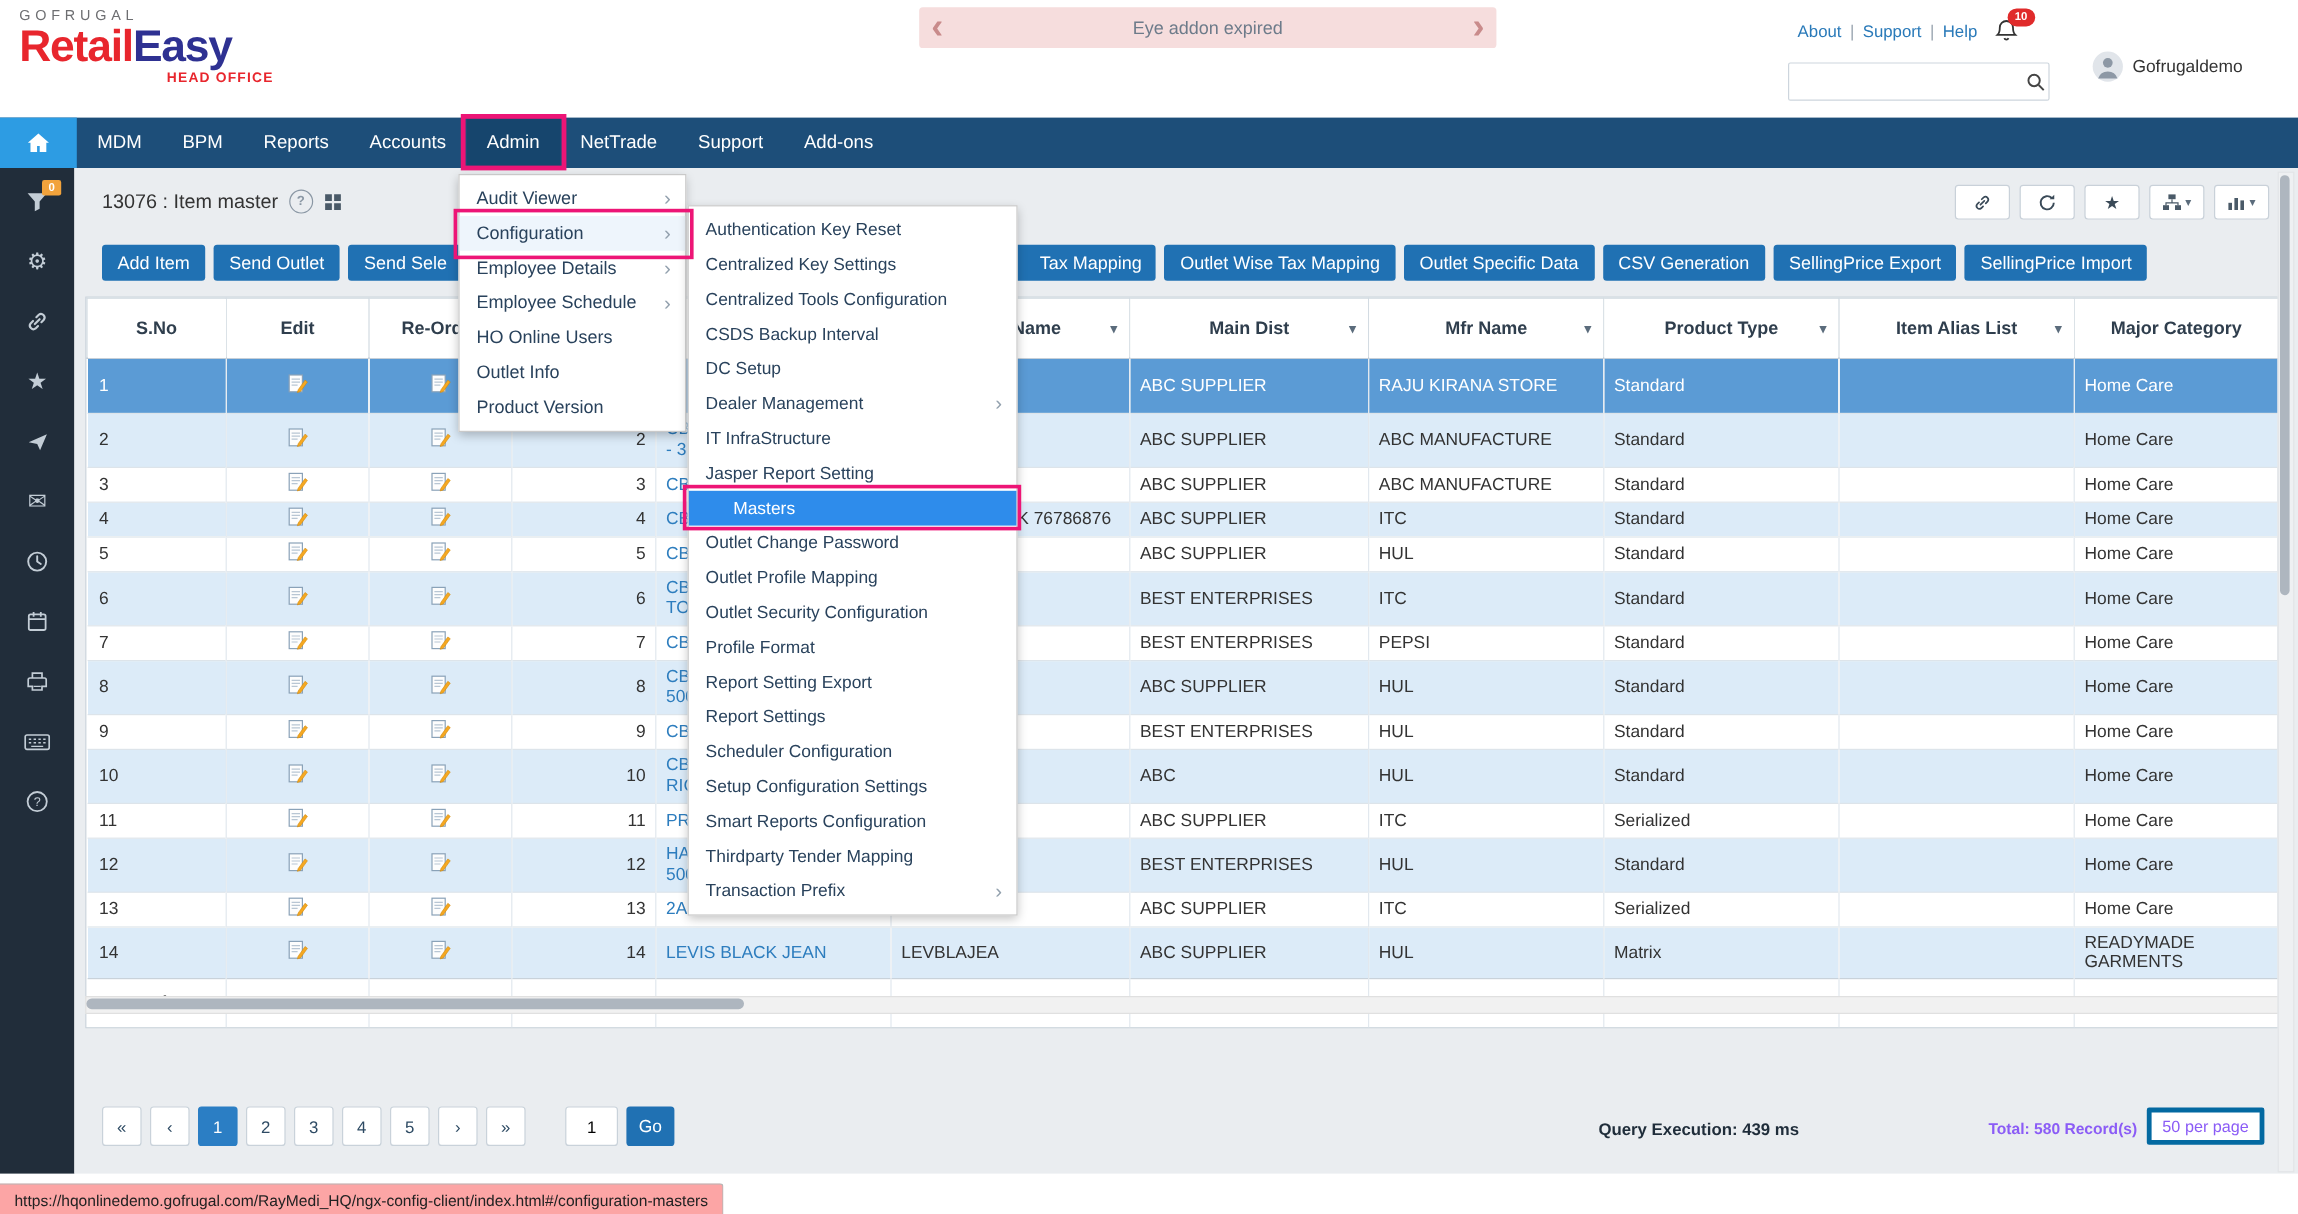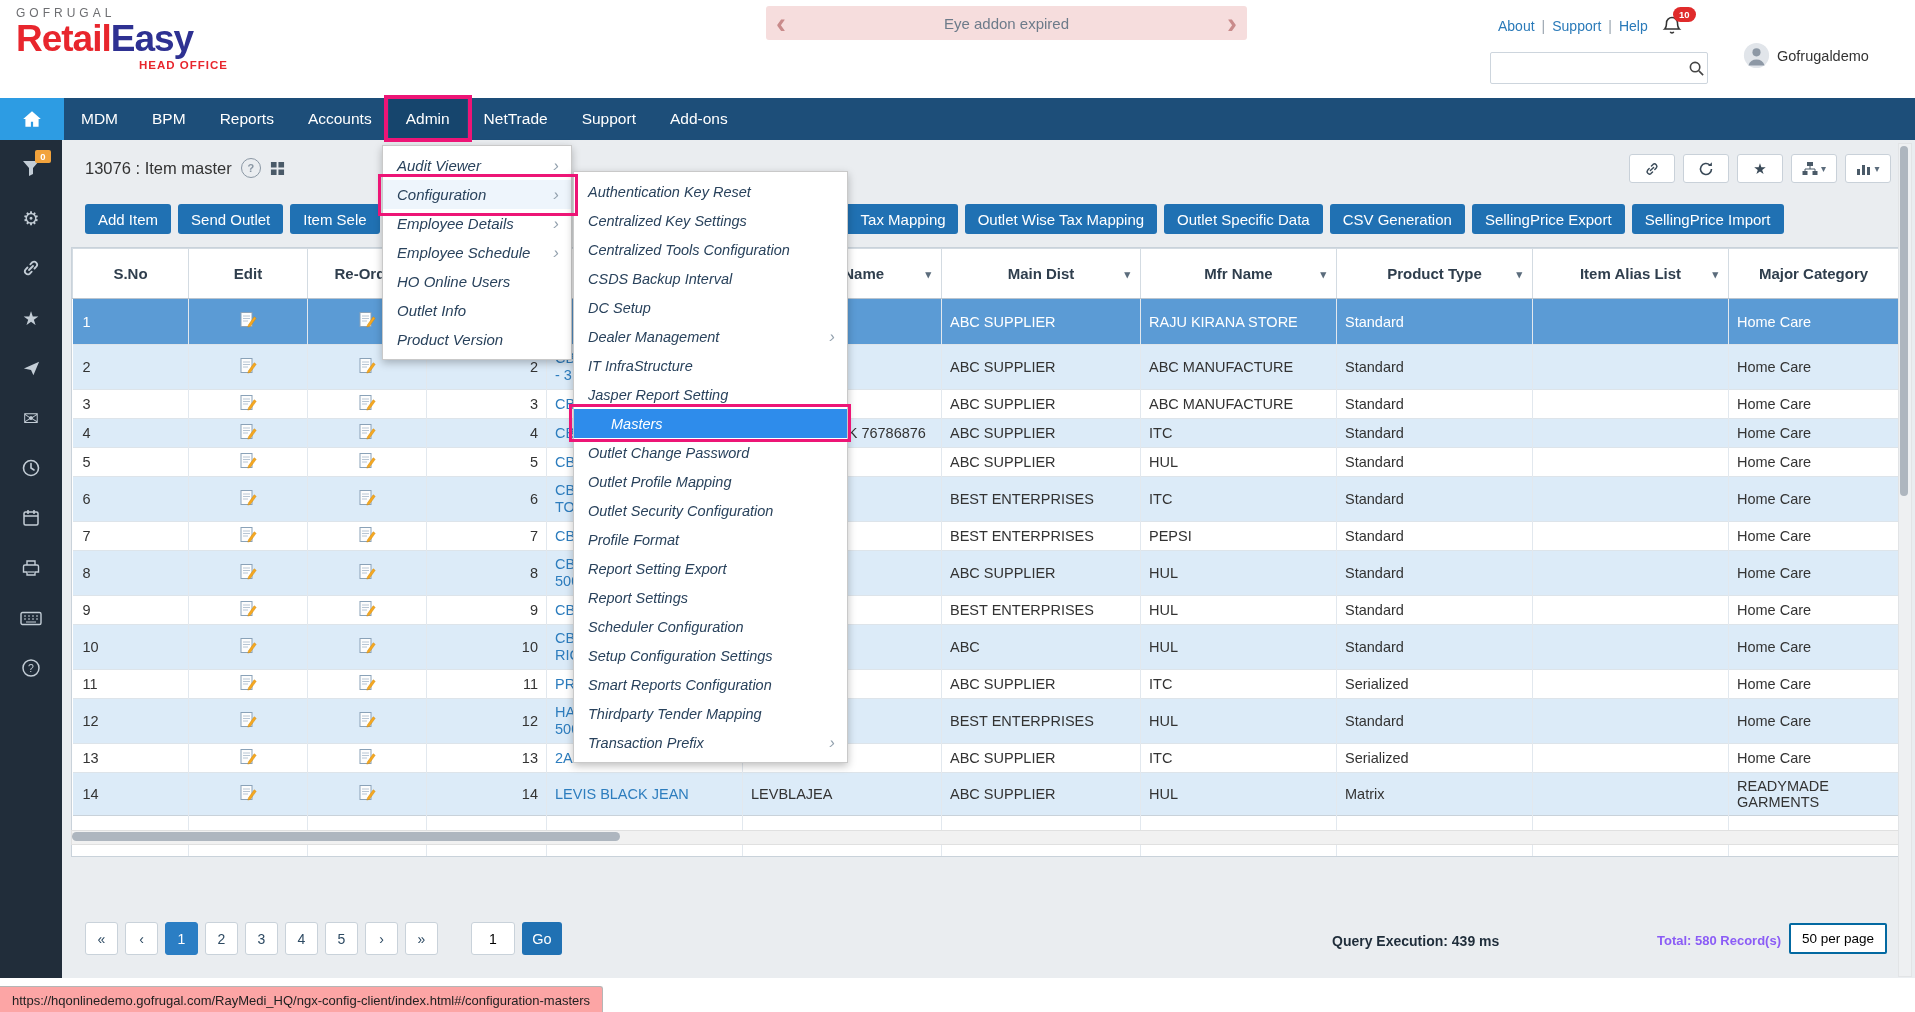--- a/index.html
+++ b/index.html
@@ -93,29 +93,29 @@
   .pg{min-width:33px;height:33px;background:#fff;border:1px solid #c9d2da;border-radius:3px;
       display:flex;align-items:center;justify-content:center;font-size:14px;color:#2d4a63;cursor:pointer;box-sizing:border-box;}
   .pg.active{background:#2b7ec4;border-color:#2b7ec4;color:#fff;}
   .goto{width:44px;height:33px;border:1px solid #c9d2da;border-radius:3px;text-align:center;font-size:14px;
         margin-left:26px;box-sizing:border-box;font-family:"Liberation Sans",sans-serif;}
   .go-btn{width:40px;height:33px;background:#2071b3;color:#fff;border:none;border-radius:3px;
           font-size:14.5px;cursor:pointer;font-family:"Liberation Sans",sans-serif;}
   .q-exec{position:absolute;left:1270px;top:793px;font-size:14px;font-weight:bold;color:#1f2d3a;}
   .t-recs{position:absolute;left:1595px;top:793px;font-size:13px;font-weight:bold;color:#8b5cf6;}
   .per-page{position:absolute;left:1727px;top:783px;width:98px;height:31px;background:#fff;
-            border:2px solid #0369a1;border-radius:2px;display:flex;align-items:center;
-            justify-content:center;font-size:13.5px;color:#000000;cursor:pointer;box-sizing:border-box;}
+            border:4px solid #0369a1;border-radius:2px;display:flex;align-items:center;
+            justify-content:center;font-size:13.5px;color:#8b5cf6;cursor:pointer;box-sizing:border-box;}
   
   .menu{position:absolute;background:#fff;border:1px solid #c9c9c9;box-shadow:0 3px 8px rgba(0,0,0,.25);
         padding:5px 0;z-index:50;box-sizing:border-box;}
   .admin-menu{left:382px;top:145px;width:190px;}
   .config-menu{left:573px;top:171px;width:275px;z-index:51;}
   .menu-item{display:flex;align-items:center;height:29px;padding:0 12px 0 14px;font-size:15px;
-             color:#29425c;cursor:pointer;white-space:nowrap;position:relative;overflow:hidden;font-style:italic;}
+             color:#29425c;cursor:pointer;white-space:nowrap;position:relative;overflow:hidden;}
   .config-menu .menu-item{font-size:14.5px;}
   .menu-item .marrow{margin-left:auto;color:#93a1ae;font-size:17px;line-height:1;}
   .menu-item.hov{background:#eef5fc;justify-content:space-between;}
   .menu-item.sel{background:#2e8ceb;color:#fff;padding-left:37px;}
   
   .hl{position:absolute;border:4px solid #ed1576;pointer-events:none;z-index:60;box-sizing:border-box;}
   .hl-admin{left:384px;top:95px;width:88px;height:47px;}
   .hl-config{left:378px;top:174px;width:200px;height:42px;border-width:3px;}
   .hl-masters{left:569px;top:404px;width:282px;height:38px;border-width:3px;}
   
@@ -286,21 +286,21 @@
           <rect x="6" y="3" width="3" height="10" fill="#4a5a68"></rect>
           <rect x="11" y="5" width="3" height="8" fill="#4a5a68"></rect>
         </svg>
       <span class="tool-caret">▾</span>
     </div>
   </div>
 
   <div class="actions" id="actions-row">
       <button class="action-btn">Add Item</button>
       <button class="action-btn">Send Outlet</button>
-      <button class="action-btn">Item Sele</button>
+      <button class="action-btn">Send Sele</button>
       <button class="action-btn btn-tax">Tax Mapping</button>
       <button class="action-btn">Outlet Wise Tax Mapping</button>
       <button class="action-btn">Outlet Specific Data</button>
       <button class="action-btn">CSV Generation</button>
       <button class="action-btn">SellingPrice Export</button>
       <button class="action-btn">SellingPrice Import</button>
     </div>
 
   <div class="grid-wrap">
     <table>

